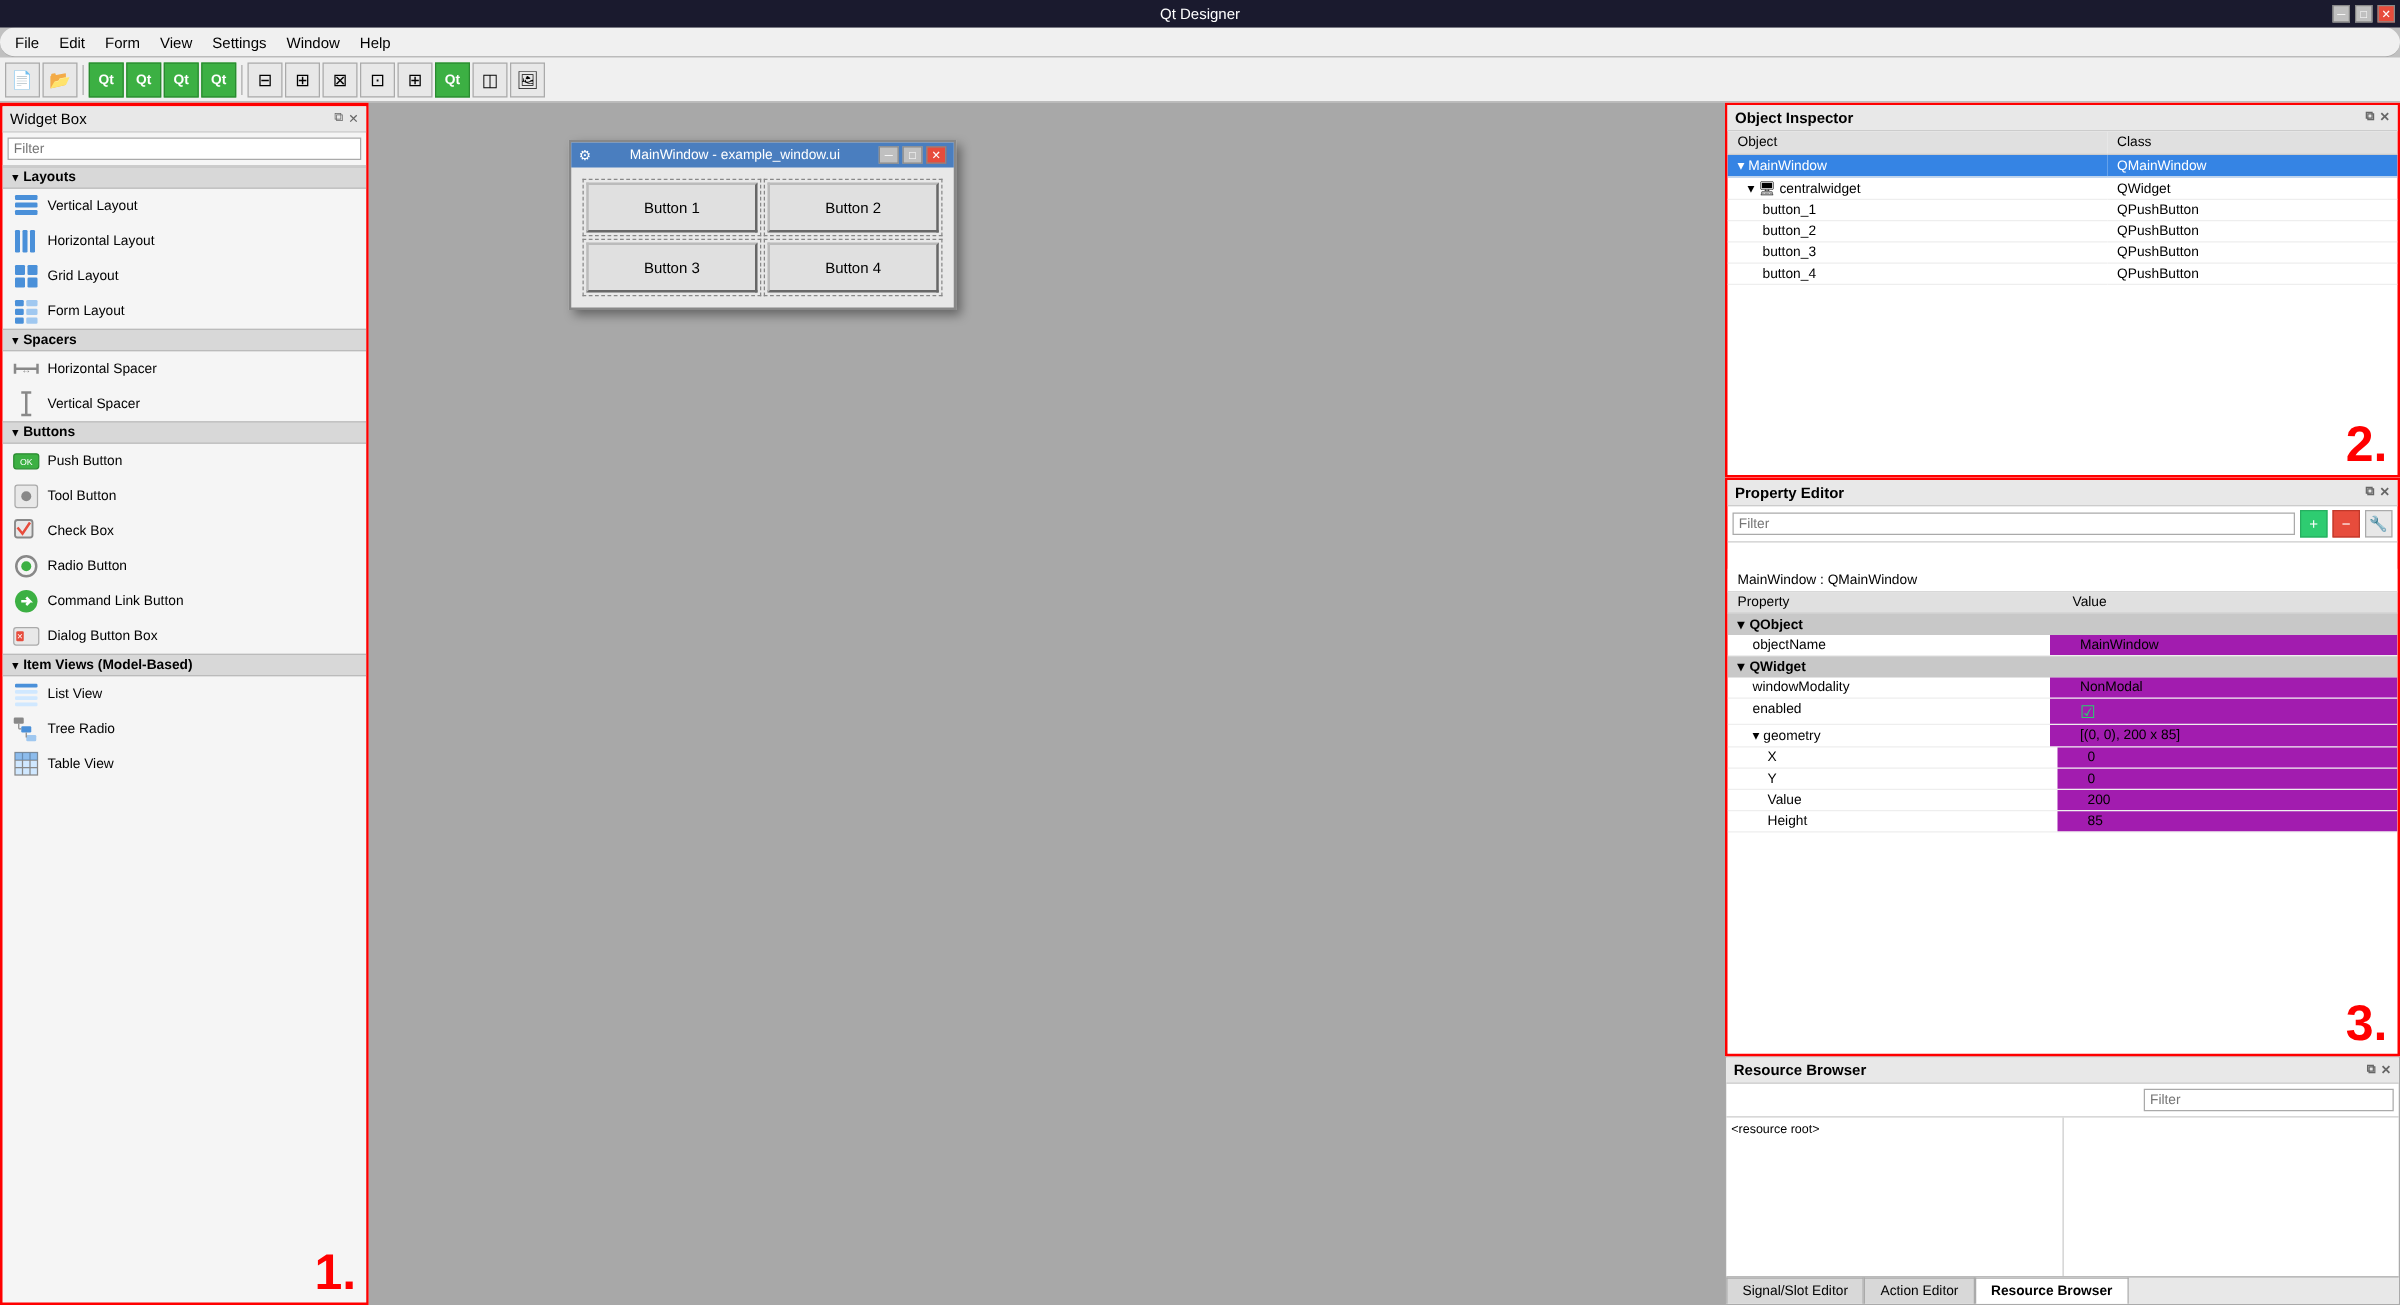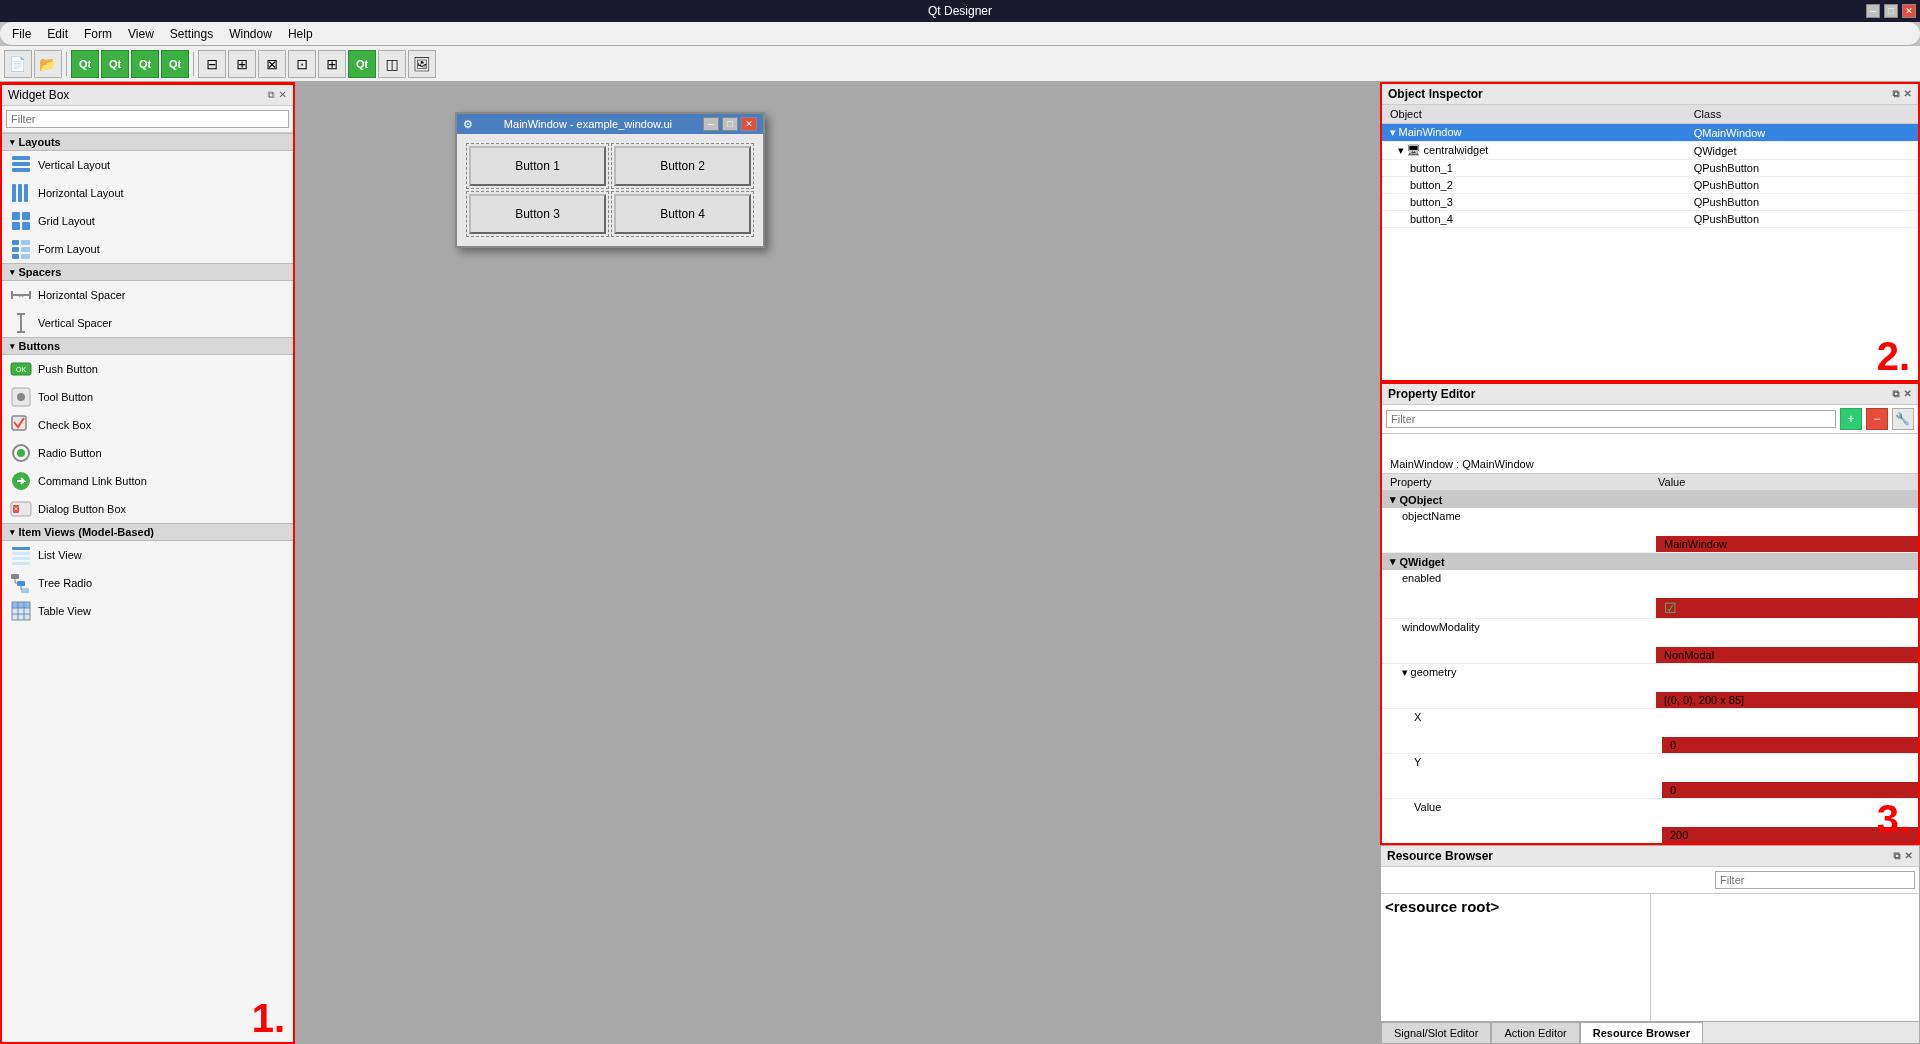--- a/index.html
+++ b/index.html
@@ -267,21 +267,21 @@
     .prop-table {
       flex: 1;
       overflow-y: auto;
     }
     .prop-row {
       display: flex;
       border-bottom: 1px solid #eee;
       font-size: 11px;
     }
     .prop-name { flex: 1; padding: 2px 8px; }
-    .prop-value { flex: 1; padding: 2px 8px; background: #b91c1c; margin-top: 28px; }
+    .prop-value { flex: 1; padding: 2px 24px; background: #a21caf; }
     .prop-group {
       background: #c8c8c8;
       padding: 2px 8px;
       font-weight: bold;
       font-size: 11px;
       display: flex;
       align-items: center;
       gap: 4px;
     }
     .prop-indent { padding-left: 20px !important; }
@@ -310,22 +310,21 @@
     }
     .res-content {
       flex: 1;
       display: flex;
       border-top: 1px solid #ccc;
     }
     .res-tree {
       flex: 1;
       padding: 4px;
       border-right: 1px solid #ccc;
-      font-size: 15px;
-      font-weight: bold;
+      font-size: 10px;
     }
     .res-files { flex: 1; padding: 4px; }
 
     
     .bottom-tabs {
       display: flex;
       background: #e8e8e8;
       border-top: 1px solid #aaa;
     }
     .bottom-tab {
@@ -750,28 +749,28 @@
         <div class="prop-row">
           <div class="prop-name prop-indent">objectName</div>
           <div class="prop-value">MainWindow</div>
         </div>
 
         <div class="prop-group">
           <span>▾</span>
           <span>QWidget</span>
         </div>
         <div class="prop-row">
+          <div class="prop-name prop-indent">windowModality</div>
+          <div class="prop-value">NonModal</div>
+        </div>
+        <div class="prop-row">
           <div class="prop-name prop-indent">enabled</div>
           <div class="prop-value">
             <span class="checkbox-check">☑</span>
           </div>
-        </div>
-        <div class="prop-row">
-          <div class="prop-name prop-indent">windowModality</div>
-          <div class="prop-value">NonModal</div>
         </div>
         <div class="prop-row">
           <div class="prop-name prop-indent">
             <span>▾</span> geometry
           </div>
           <div class="prop-value">[(0, 0), 200 x 85]</div>
         </div>
         <div class="prop-row">
           <div class="prop-name prop-indent2">X</div>
           <div class="prop-value">0</div>

